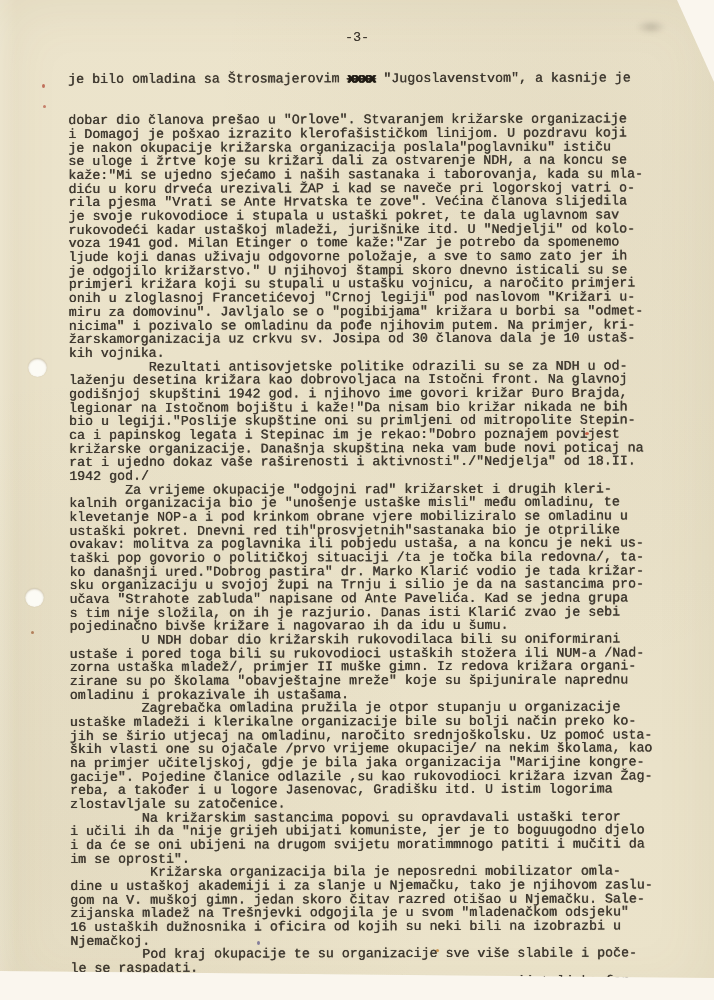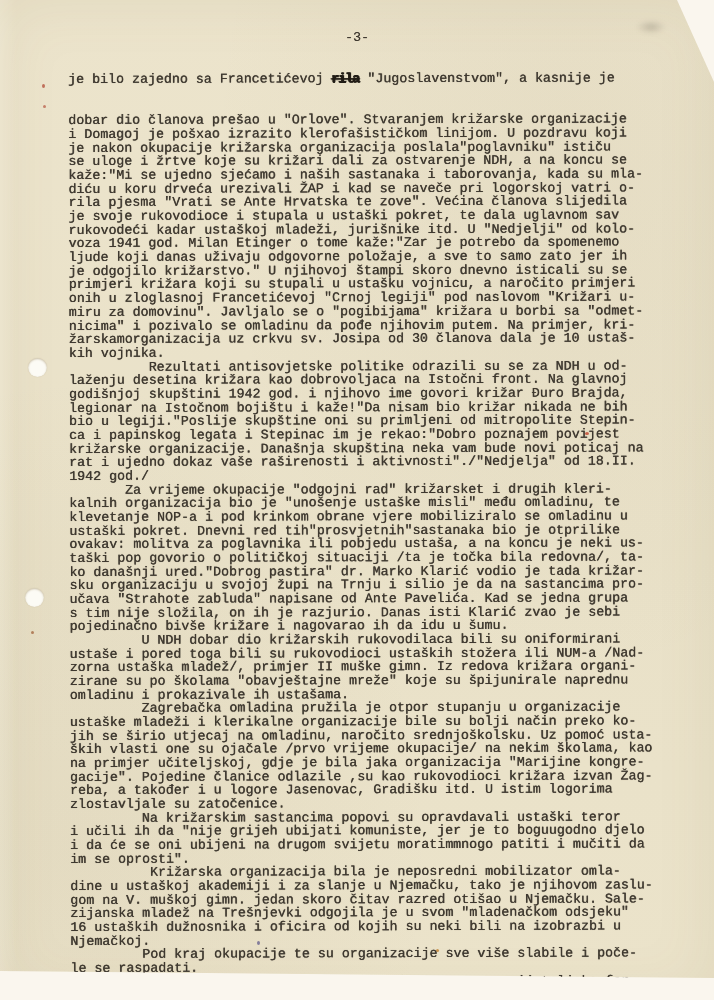--- a/index.html
+++ b/index.html
@@ -73,16 +73,16 @@
   <div class="speck speck-1"></div>
   <div class="speck speck-2"></div>
   <div class="speck speck-3"></div>
   <div class="speck speck-4"></div>
   <div class="speck speck-5"></div>
   <div class="speck speck-6"></div>
 
   <div class="page-number">-3-</div>
 
   <div class="textblock">
-    <div class="tline"><span>je bilo zajedno sa Francetićevoj </span><span class="struck">rila</span><span> "Jugoslavenstvom", a kasnije je</span></div>
+    <div class="tline"><span>je bilo omladina sa Štrosmajerovim </span><span class="struck">xxxx</span><span> "Jugoslavenstvom", a kasnije je</span></div>
     <div><div class="tline">dobar dio članova prešao u "Orlove". Stvaranjem križarske organizacije</div><div class="tline">i Domagoj je pošxao izrazito klerofašističkom linijom. U pozdravu koji</div><div class="tline">je nakon okupacije križarska organizacija poslala"poglavniku" ističu</div><div class="tline">se uloge i žrtve koje su križari dali za ostvarenje NDH, a na koncu se</div><div class="tline">kaže:"Mi se ujedno sjećamo i naših sastanaka i taborovanja, kada su mla-</div><div class="tline">diću u koru drveća urezivali ŽAP i kad se naveče pri logorskoj vatri o-</div><div class="tline">rila pjesma "Vrati se Ante Hrvatska te zove". Većina članova slijedila</div><div class="tline">je svoje rukovodioce i stupala u ustaški pokret, te dala uglavnom sav</div><div class="tline">rukovodeći kadar ustaškoj mladeži, jurišnike itd. U "Nedjelji" od kolo-</div><div class="tline">voza 1941 god. Milan Etinger o tome kaže:"Zar je potrebo da spomenemo</div><div class="tline">ljude koji danas uživaju odgovorne položaje, a sve to samo zato jer ih</div><div class="tline">je odgojilo križarstvo." U njihovoj štampi skoro dnevno isticali su se</div><div class="tline">primjeri križara koji su stupali u ustašku vojnicu, a naročito primjeri</div><div class="tline">onih u zloglasnoj Francetićevoj "Crnoj legiji" pod naslovom "Križari u-</div><div class="tline">miru za domovinu". Javljalo se o "pogibijama" križara u borbi sa "odmet-</div><div class="tline">nicima" i pozivalo se omladinu da pođe njihovim putem. Na primjer, kri-</div><div class="tline">žarskamorganizacija uz crkvu sv. Josipa od 30 članova dala je 10 ustaš-</div><div class="tline">kih vojnika.</div><div class="tline">          Rezultati antisovjetske politike odrazili su se za NDH u od-</div><div class="tline">laženju desetina križara kao dobrovoljaca na Istočni front. Na glavnoj</div><div class="tline">godišnjoj skupštini 1942 god. i njihovo ime govori križar Đuro Brajda,</div><div class="tline">legionar na Istočnom bojištu i kaže!"Da nisam bio križar nikada ne bih</div><div class="tline">bio u legiji."Poslije skupštine oni su primljeni od mitropolite Stepin-</div><div class="tline">ca i papinskog legata i Stepinac im je rekao:"Dobro poznajem povijest</div><div class="tline">križarske organizacije. Današnja skupština neka vam bude novi poticaj na</div><div class="tline">rat i ujedno dokaz vaše raširenosti i aktivnosti"./"Nedjelja" od 18.II.</div><div class="tline">1942 god./</div><div class="tline">       Za vrijeme okupacije "odgojni rad" križarsket i drugih kleri-</div><div class="tline">kalnih organizacija bio je "unošenje ustaške misli" među omladinu, te</div><div class="tline">klevetanje NOP-a i pod krinkom obrane vjere mobiliziralo se omladinu u</div><div class="tline">ustaški pokret. Dnevni red tih"prosvjetnih"sastanaka bio je otprilike</div><div class="tline">ovakav: molitva za poglavnika ili pobjedu ustaša, a na koncu je neki us-</div><div class="tline">taški pop govorio o političkoj situaciji /ta je točka bila redovna/, ta-</div><div class="tline">ko današnji ured."Dobrog pastira" dr. Marko Klarić vodio je tada križar-</div><div class="tline">sku organizaciju u svojoj župi na Trnju i silio je da na sastancima pro-</div><div class="tline">učava "Strahote zabluda" napisane od Ante Pavelića. Kad se jedna grupa</div><div class="tline">s tim nije složila, on ih je razjurio. Danas isti Klarić zvao je sebi</div><div class="tline">pojedinačno bivše križare i nagovarao ih da idu u šumu.</div><div class="tline">         U NDH dobar dio križarskih rukovodilaca bili su oniformirani</div><div class="tline">ustaše i pored toga bili su rukovodioci ustaških stožera ili NUM-a /Nad-</div><div class="tline">zorna ustaška mladež/, primjer II muške gimn. Iz redova križara organi-</div><div class="tline">zirane su po školama "obavještajne mreže" koje su špijunirale naprednu</div><div class="tline">omladinu i prokazivale ih ustašama.</div><div class="tline">         Zagrebačka omladina pružila je otpor stupanju u organizacije</div><div class="tline">ustaške mladeži i klerikalne organizacije bile su bolji način preko ko-</div><div class="tline">jih se širio utjecaj na omladinu, naročito srednjoškolsku. Uz pomoć usta-</div><div class="tline">ških vlasti one su ojačale /prvo vrijeme okupacije/ na nekim školama, kao</div><div class="tline">na primjer učiteljskoj, gdje je bila jaka organizacija "Marijine kongre-</div><div class="tline">gacije". Pojedine članice odlazile ,su kao rukovodioci križara izvan Žag-</div><div class="tline">reba, a također i u logore Jasenovac, Gradišku itd. U istim logorima</div><div class="tline">zlostavljale su zatočenice.</div><div class="tline">         Na križarskim sastancima popovi su opravdavali ustaški teror</div><div class="tline">i učili ih da "nije grijeh ubijati komuniste, jer je to boguugodno djelo</div><div class="tline">i da će se oni ubijeni na drugom svijetu moratimmnogo patiti i mučiti da</div><div class="tline">im se oprosti".</div><div class="tline">          Križarska organizacija bila je neposredni mobilizator omla-</div><div class="tline">dine u ustaškoj akademiji i za slanje u Njemačku, tako je njihovom zaslu-</div><div class="tline">gom na V. muškoj gimn. jedan skoro čitav razred otišao u Njemačku. Sale-</div><div class="tline">zijanska mladež na Trešnjevki odgojila je u svom "mladenačkom odsjeku"</div><div class="tline">16 ustaških dužnosnika i oficira od kojih su neki bili na izobrazbi u</div><div class="tline">Njemačkoj.</div><div class="tline">         Pod kraj okupacije te su organizacije sve više slabile i poče-</div><div class="tline">le se raspadati.</div><div class="tline">         "edan veliki dio članova otišao je u razne neprijateljske for-</div></div>
   </div>
 </div>
 
 </body></html>

